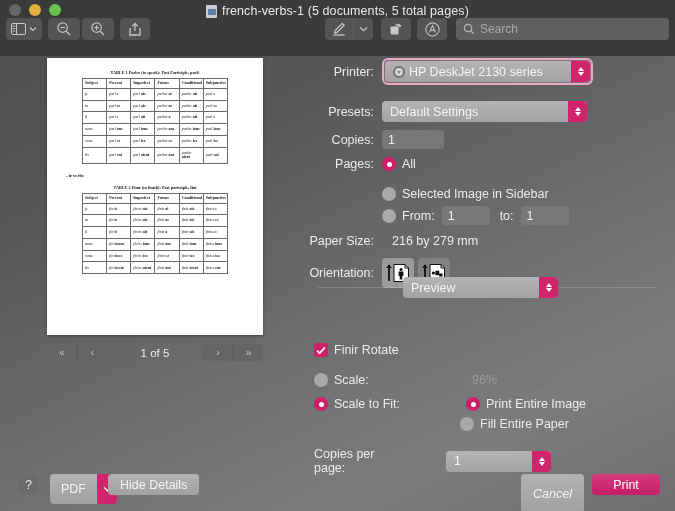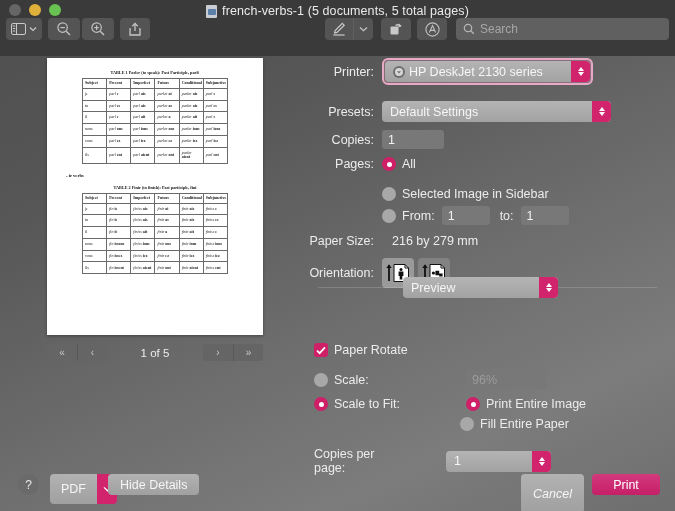--- a/index.html
+++ b/index.html
@@ -142,21 +142,21 @@
   #printer-popup { width: 205px; }
   #printer-focus {
     border: 2px solid #e8a9c6; border-radius: 6px; padding: 1px;
     background: rgba(230,150,190,0.30);
   }
   .printer-badge {
     width: 12px; height: 12px; border-radius: 50%;
     background: #6e6e6e; margin-right: 4px; flex: none;
     display: flex; align-items: center; justify-content: center;
   }
-  #presets-popup { width: 229px; }
+  #presets-popup { width: 205px; }
   #papersize-popup { width: 155px; }
   #preview-popup { width: 155px; }
   #cpp-popup { width: 105px; }
 
   .textfield {
     height: 19px; background: #787878; border-radius: 3px;
     display: flex; align-items: center; padding-left: 6px;
     color: #f2f2f2; font-size: 12.5px;
   }
   .textfield.dim { color: #9b9b9b; }
@@ -562,21 +562,21 @@
         </span>
     </div>
   </div>
 
   <div class="row" style="margin-top:55px; margin-bottom:13px; padding-left:14px;">
     <div class="check">
       <svg width="10" height="9" viewBox="0 0 10 9">
         <path d="M1 4.6 L3.6 7.2 L9 1.4" fill="none" stroke="#fff" stroke-width="1.7"></path>
       </svg>
     </div>
-    <div class="opt-label">Paper Rotate</div>
+    <div class="opt-label">Finir Rotate</div>
   </div>
 
   <div class="row" style="margin-bottom:8px; padding-left:14px;align-items:center;">
     <div class="radio"></div>
     <div class="opt-label" style="width:132px;">Scale:</div>
     <div class="textfield dim" id="scale-field">96%</div>
   </div>
 
   <div class="row" style="margin-bottom:6px; padding-left:14px;">
     <div class="radio on"></div>

